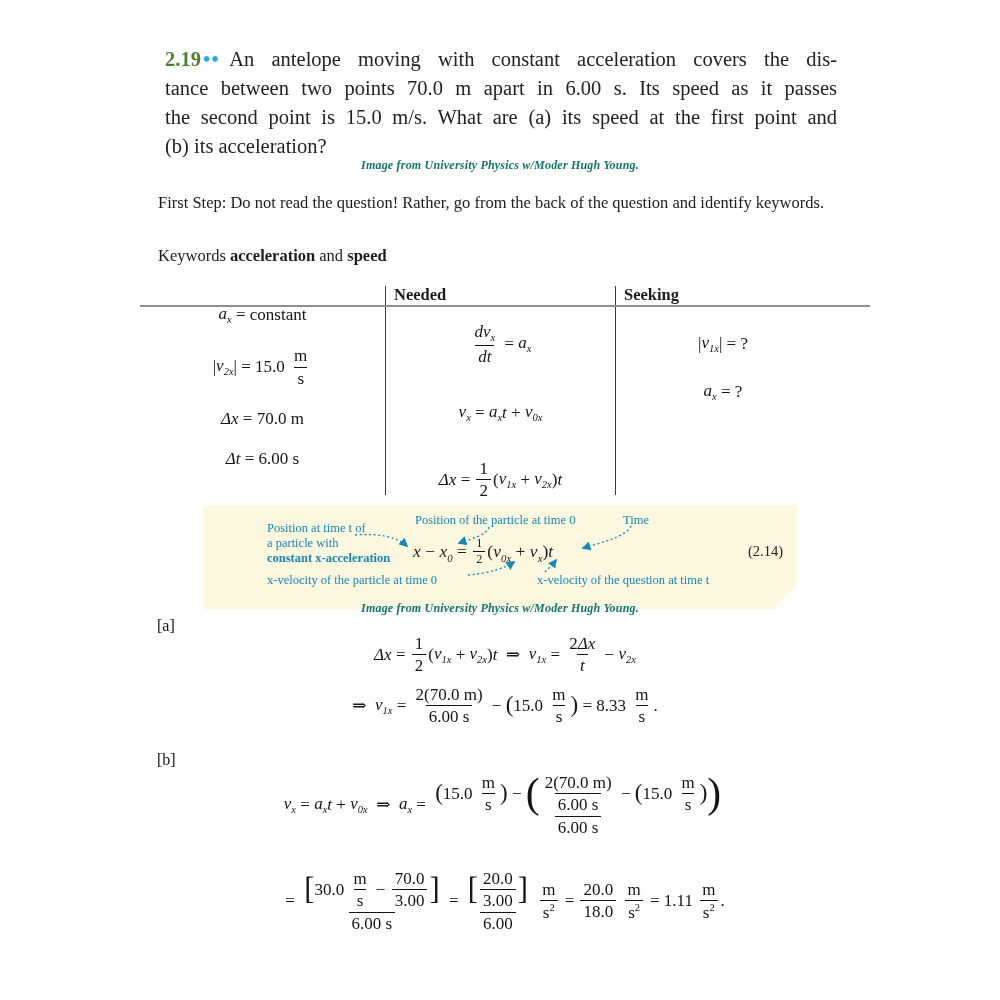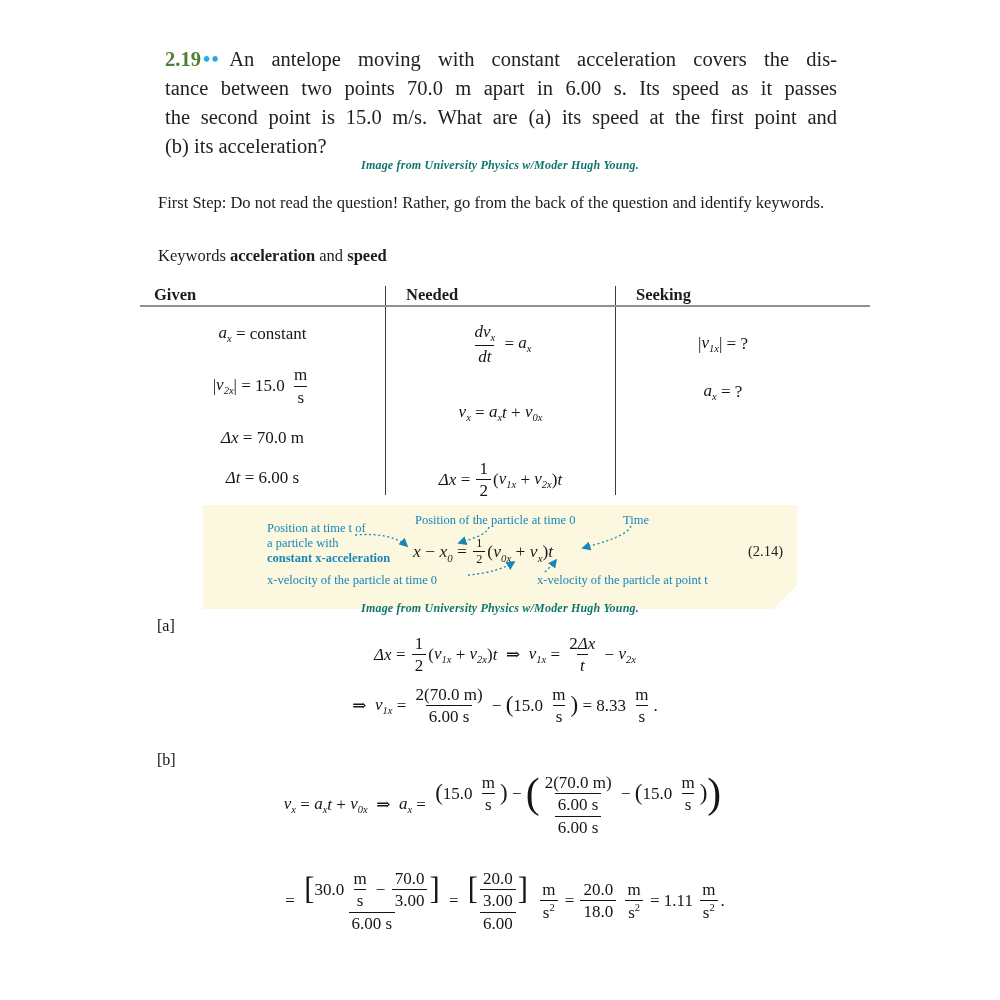--- a/index.html
+++ b/index.html
@@ -23,21 +23,21 @@
   .keywords b{font-weight:700;}
 
   
   .ktable{position:absolute;left:140px;top:286px;width:730px;height:209px;display:flex;}
   .kcol{box-sizing:border-box;height:100%;}
   .k1{width:245px;}
   .k2{width:230px;border-left:1.6px solid var(--line-dark,#3c3c3c);}
   .k3{width:255px;border-left:1.6px solid var(--line-dark,#3c3c3c);}
   .khead{height:19px;font-weight:700;font-size:16.5px;line-height:17px;}
   .k1 .khead{padding-left:14px;}
-  .k2 .khead,.k3 .khead{padding-left:8px;margin-left:12px;}
+  .k2 .khead,.k3 .khead{padding-left:8px;}
   .krule{position:absolute;left:0;top:19px;width:730px;height:0;border-top:2px solid var(--rule-gray,#8f8f8f);}
   .kbody{display:flex;flex-direction:column;align-items:center;}
   .kb1{margin-top:18px;gap:20px;}
   .kb2{margin-top:16px;gap:35px;}
   .kb3{margin-top:28px;gap:27px;padding-right:40px;}
 
   
   .math{display:flex;align-items:center;justify-content:center;font-size:17px;color:#151515;}
   .math span{white-space:pre;}
   .math .it{font-style:italic;}
@@ -94,21 +94,20 @@
   </div>
   <div class="caption cap1">Image from University Physics w/Moder Hugh Young.</div>
 
   <div class="firststep">First Step: Do not read the question! Rather, go from the back of the question and identify keywords.</div>
   <div class="keywords">
     <span>Keywords </span><b>acceleration</b><span> and </span><b>speed</b>
   </div>
 
   <div class="ktable">
     <div class="kcol k1">
-      <div class="khead">Given</div>
       <div class="kbody kb1">
         <div class="math">
             <span class="it">a<sub>x</sub></span>
             <span class="rm"> = constant</span>
           </div>
         <div class="math">
             <span class="rm">|</span>
             <span class="it">v<sub>2x</sub></span>
             <span class="rm">| = 15.0 </span>
             <span class="frac"><span class="num"><span class="rm">m</span></span><span class="den"><span class="rm">s</span></span></span>
@@ -197,21 +196,21 @@
         <span class="frac sm"><span class="num"><span class="rm">1</span></span><span class="den"><span class="rm">2</span></span></span>
         <span class="rm">(</span>
         <span class="it">v<sub>0x</sub></span>
         <span class="rm"> + </span>
         <span class="it">v<sub>x</sub></span>
         <span class="rm">)</span>
         <span class="it">t</span>
       </div>
     <div class="eqnum">(2.14)</div>
     <div class="bl bot1">x-velocity of the particle at time 0</div>
-    <div class="bl bot2">x-velocity of the particle at point t</div>
+    <div class="bl bot2">x-velocity of the question at time t</div>
   </div>
   <div class="caption cap2">Image from University Physics w/Moder Hugh Young.</div>
 
   <div class="plabel pa">[a]</div>
   <div class="mline la1 math">
       <span class="it">Δx</span>
       <span class="rm"> = </span>
       <span class="frac"><span class="num"><span class="rm">1</span></span><span class="den"><span class="rm">2</span></span></span>
       <span class="rm">(</span>
       <span class="it">v<sub>1x</sub></span>

